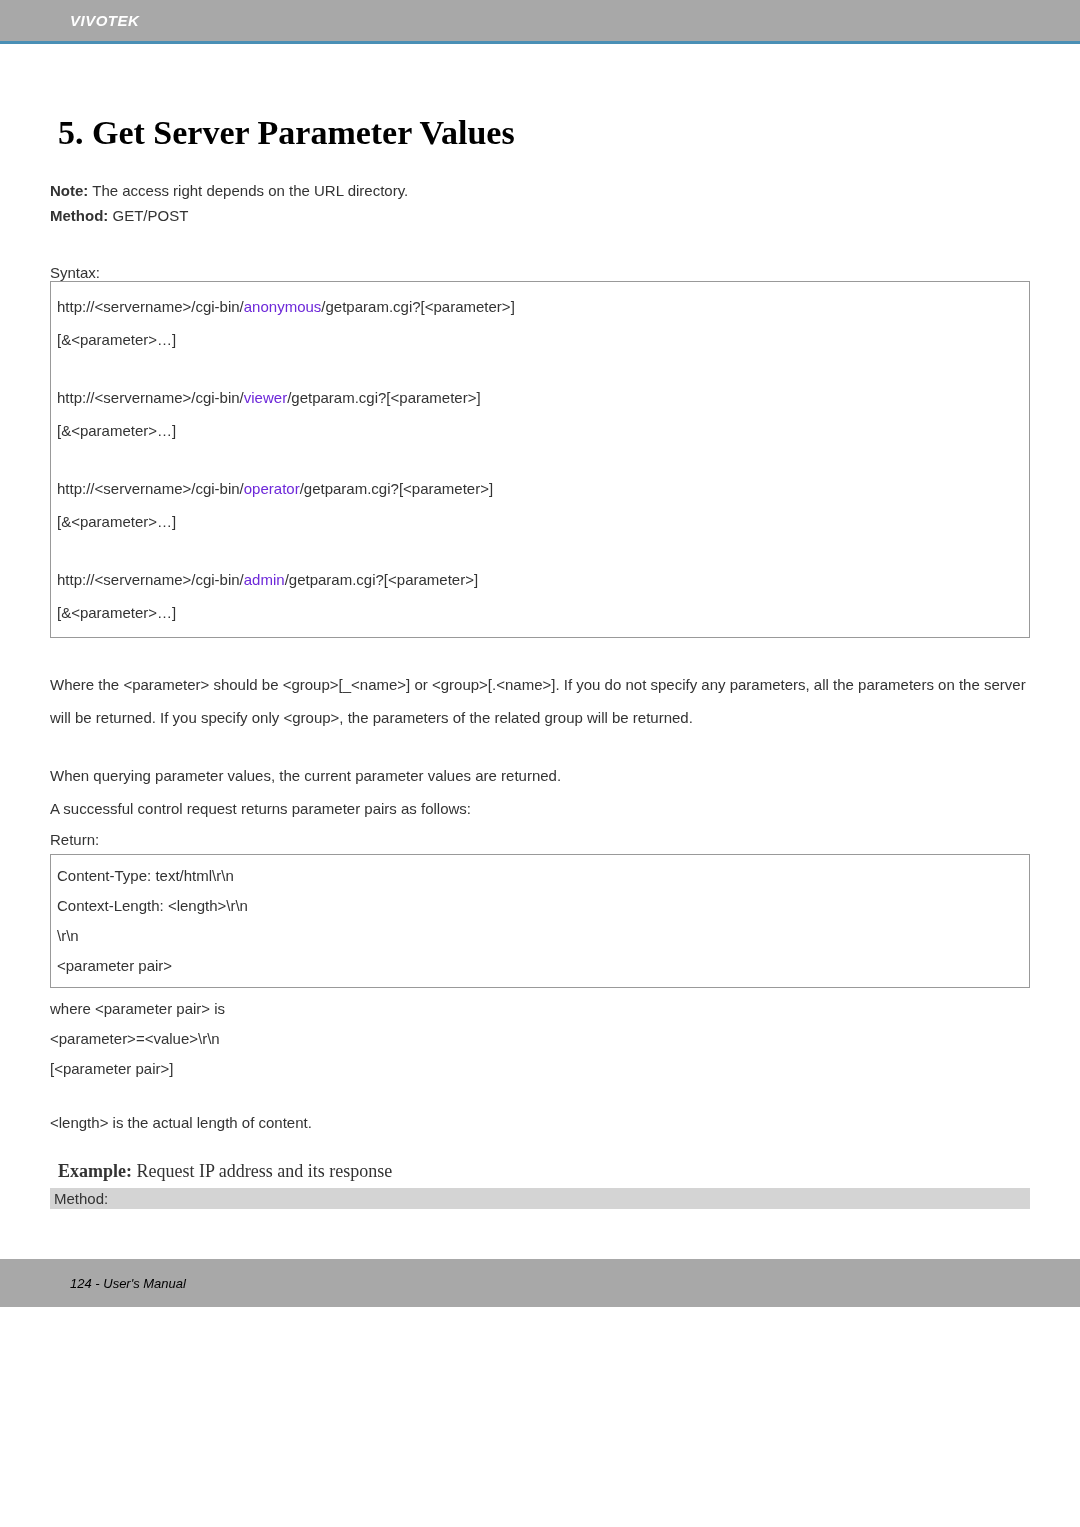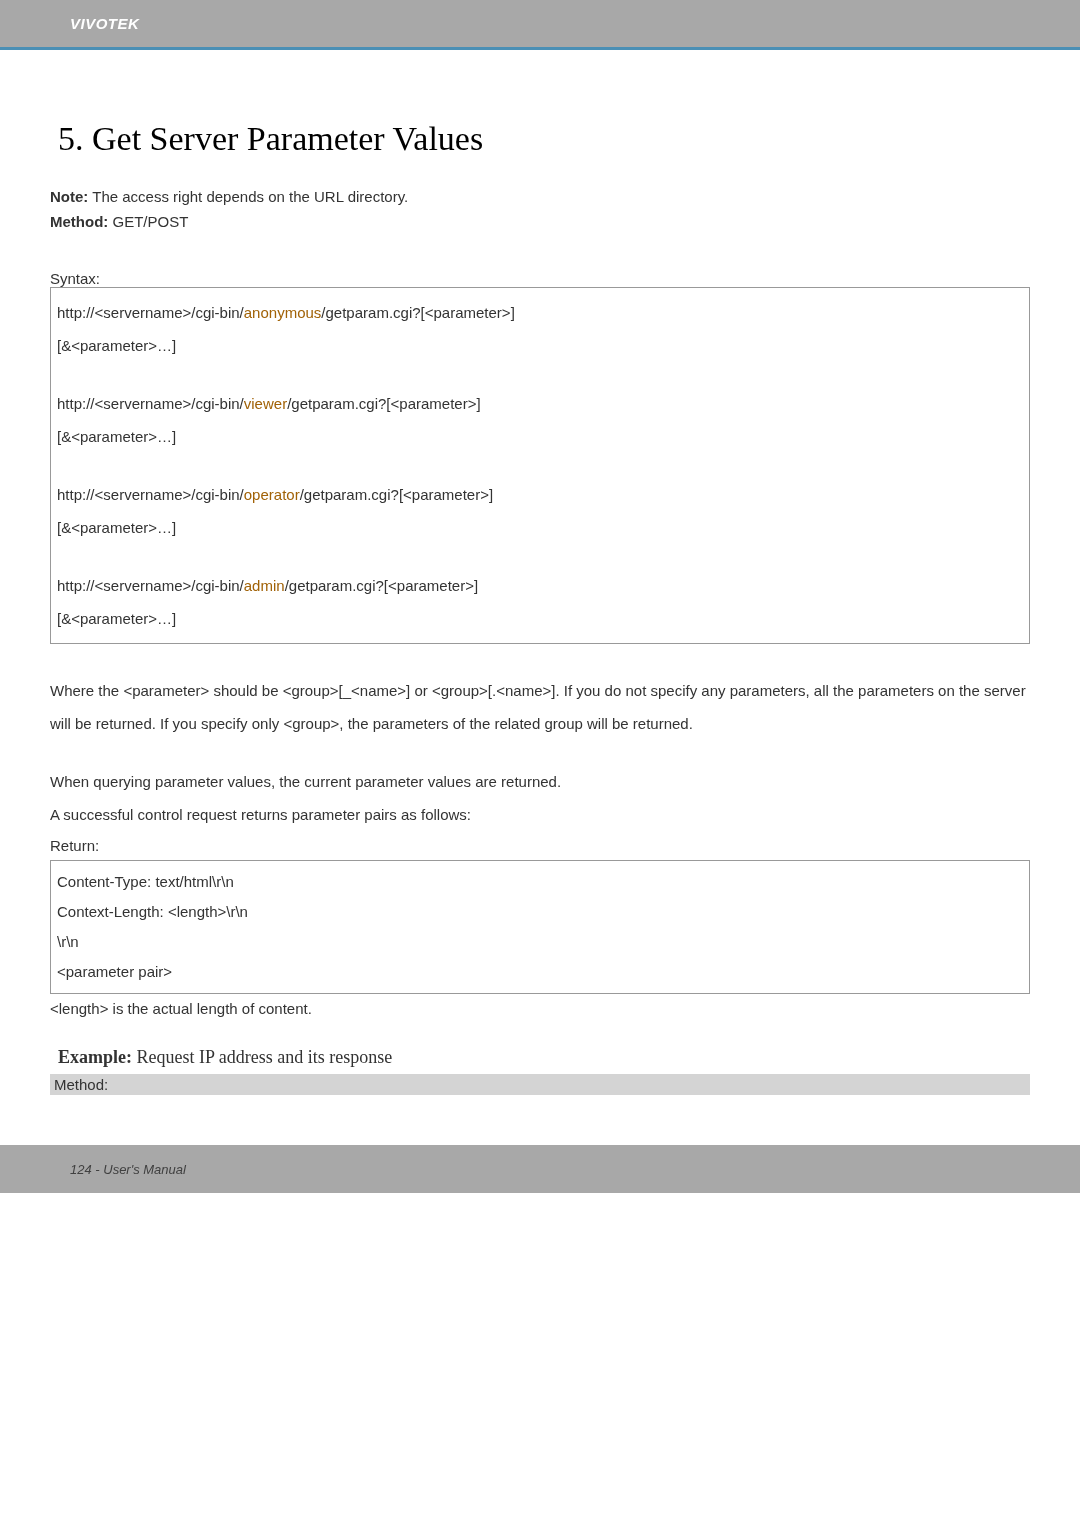--- a/index.html
+++ b/index.html
@@ -8,40 +8,40 @@
     background: #ffffff;
     width: 1080px;
     margin: 0 auto;
     color: #333;
   }
   .page-wrapper {
     padding-bottom: 0;
   }
   .header-bar {
     background: #a8a8a8;
-    height: 50px;
+    height: 44px;
     border-bottom: 3px solid #4a8fb5;
     display: flex;
     align-items: center;
     padding-left: 70px;
   }
   .header-brand {
     color: #ffffff;
     font-weight: bold;
     font-style: italic;
     font-size: 15px;
     letter-spacing: 0.5px;
   }
   .content {
     padding: 70px 50px 20px 50px;
   }
   h1.section-title {
     font-family: "Times New Roman", serif;
     font-size: 34px;
-    font-weight: normal;
+    font-weight: bold;
     color: #000;
     margin-bottom: 30px;
     padding-left: 8px;
   }
   .note-line {
     font-size: 15px;
     margin-bottom: 8px;
   }
   .note-line .bold { font-weight: bold; }
   .method-line {
@@ -54,21 +54,21 @@
   }
   .syntax-box {
     border: 1px solid #999;
     padding: 8px 6px;
     font-size: 15px;
     line-height: 2.2;
     margin-bottom: 30px;
   }
   .syntax-row { white-space: pre-wrap; }
   .em { }
-  .blue { color: #a16207; }
+  .blue { color: #6d28d9; }
   .para {
     font-size: 15px;
     line-height: 2.2;
     margin-bottom: 25px;
   }
   .return-label {
     font-size: 15px;
     margin-bottom: 6px;
   }
   .return-box {
@@ -101,21 +101,21 @@
   }
   .footer-bar {
     background: #a8a8a8;
     height: 48px;
     display: flex;
     align-items: center;
     padding-left: 70px;
     margin-top: 30px;
   }
   .footer-text {
-    color: #404040;
+    color: #000000;
     font-style: italic;
     font-size: 13px;
   }
   .spacer { height: 25px; }
 </style>
 </head>
 <body>
 
 <div class="page-wrapper">
 
@@ -162,20 +162,25 @@
 
     <div class="return-label">Return:</div>
 
     <div class="return-box">
       <div>Content-Type: text/html\r\n</div>
       <div>Context-Length: &lt;length&gt;\r\n</div>
       <div>\r\n</div>
       <div class="em">&lt;parameter pair&gt;</div>
     </div>
 
+    <div class="after-return">
+      <div>where &lt;parameter pair&gt; is</div>
+      <div>&lt;parameter&gt;=&lt;value&gt;\r\n</div>
+      <div>[&lt;parameter pair&gt;]</div>
+    </div>
 
     <div class="length-line">&lt;length&gt; is the actual length of content.</div>
 
     <div class="example-line">
       <span class="ebold">Example:</span><span> Request IP address and its response</span>
     </div>
 
     <div class="request-bar">Method:</div>
 
   </div>

